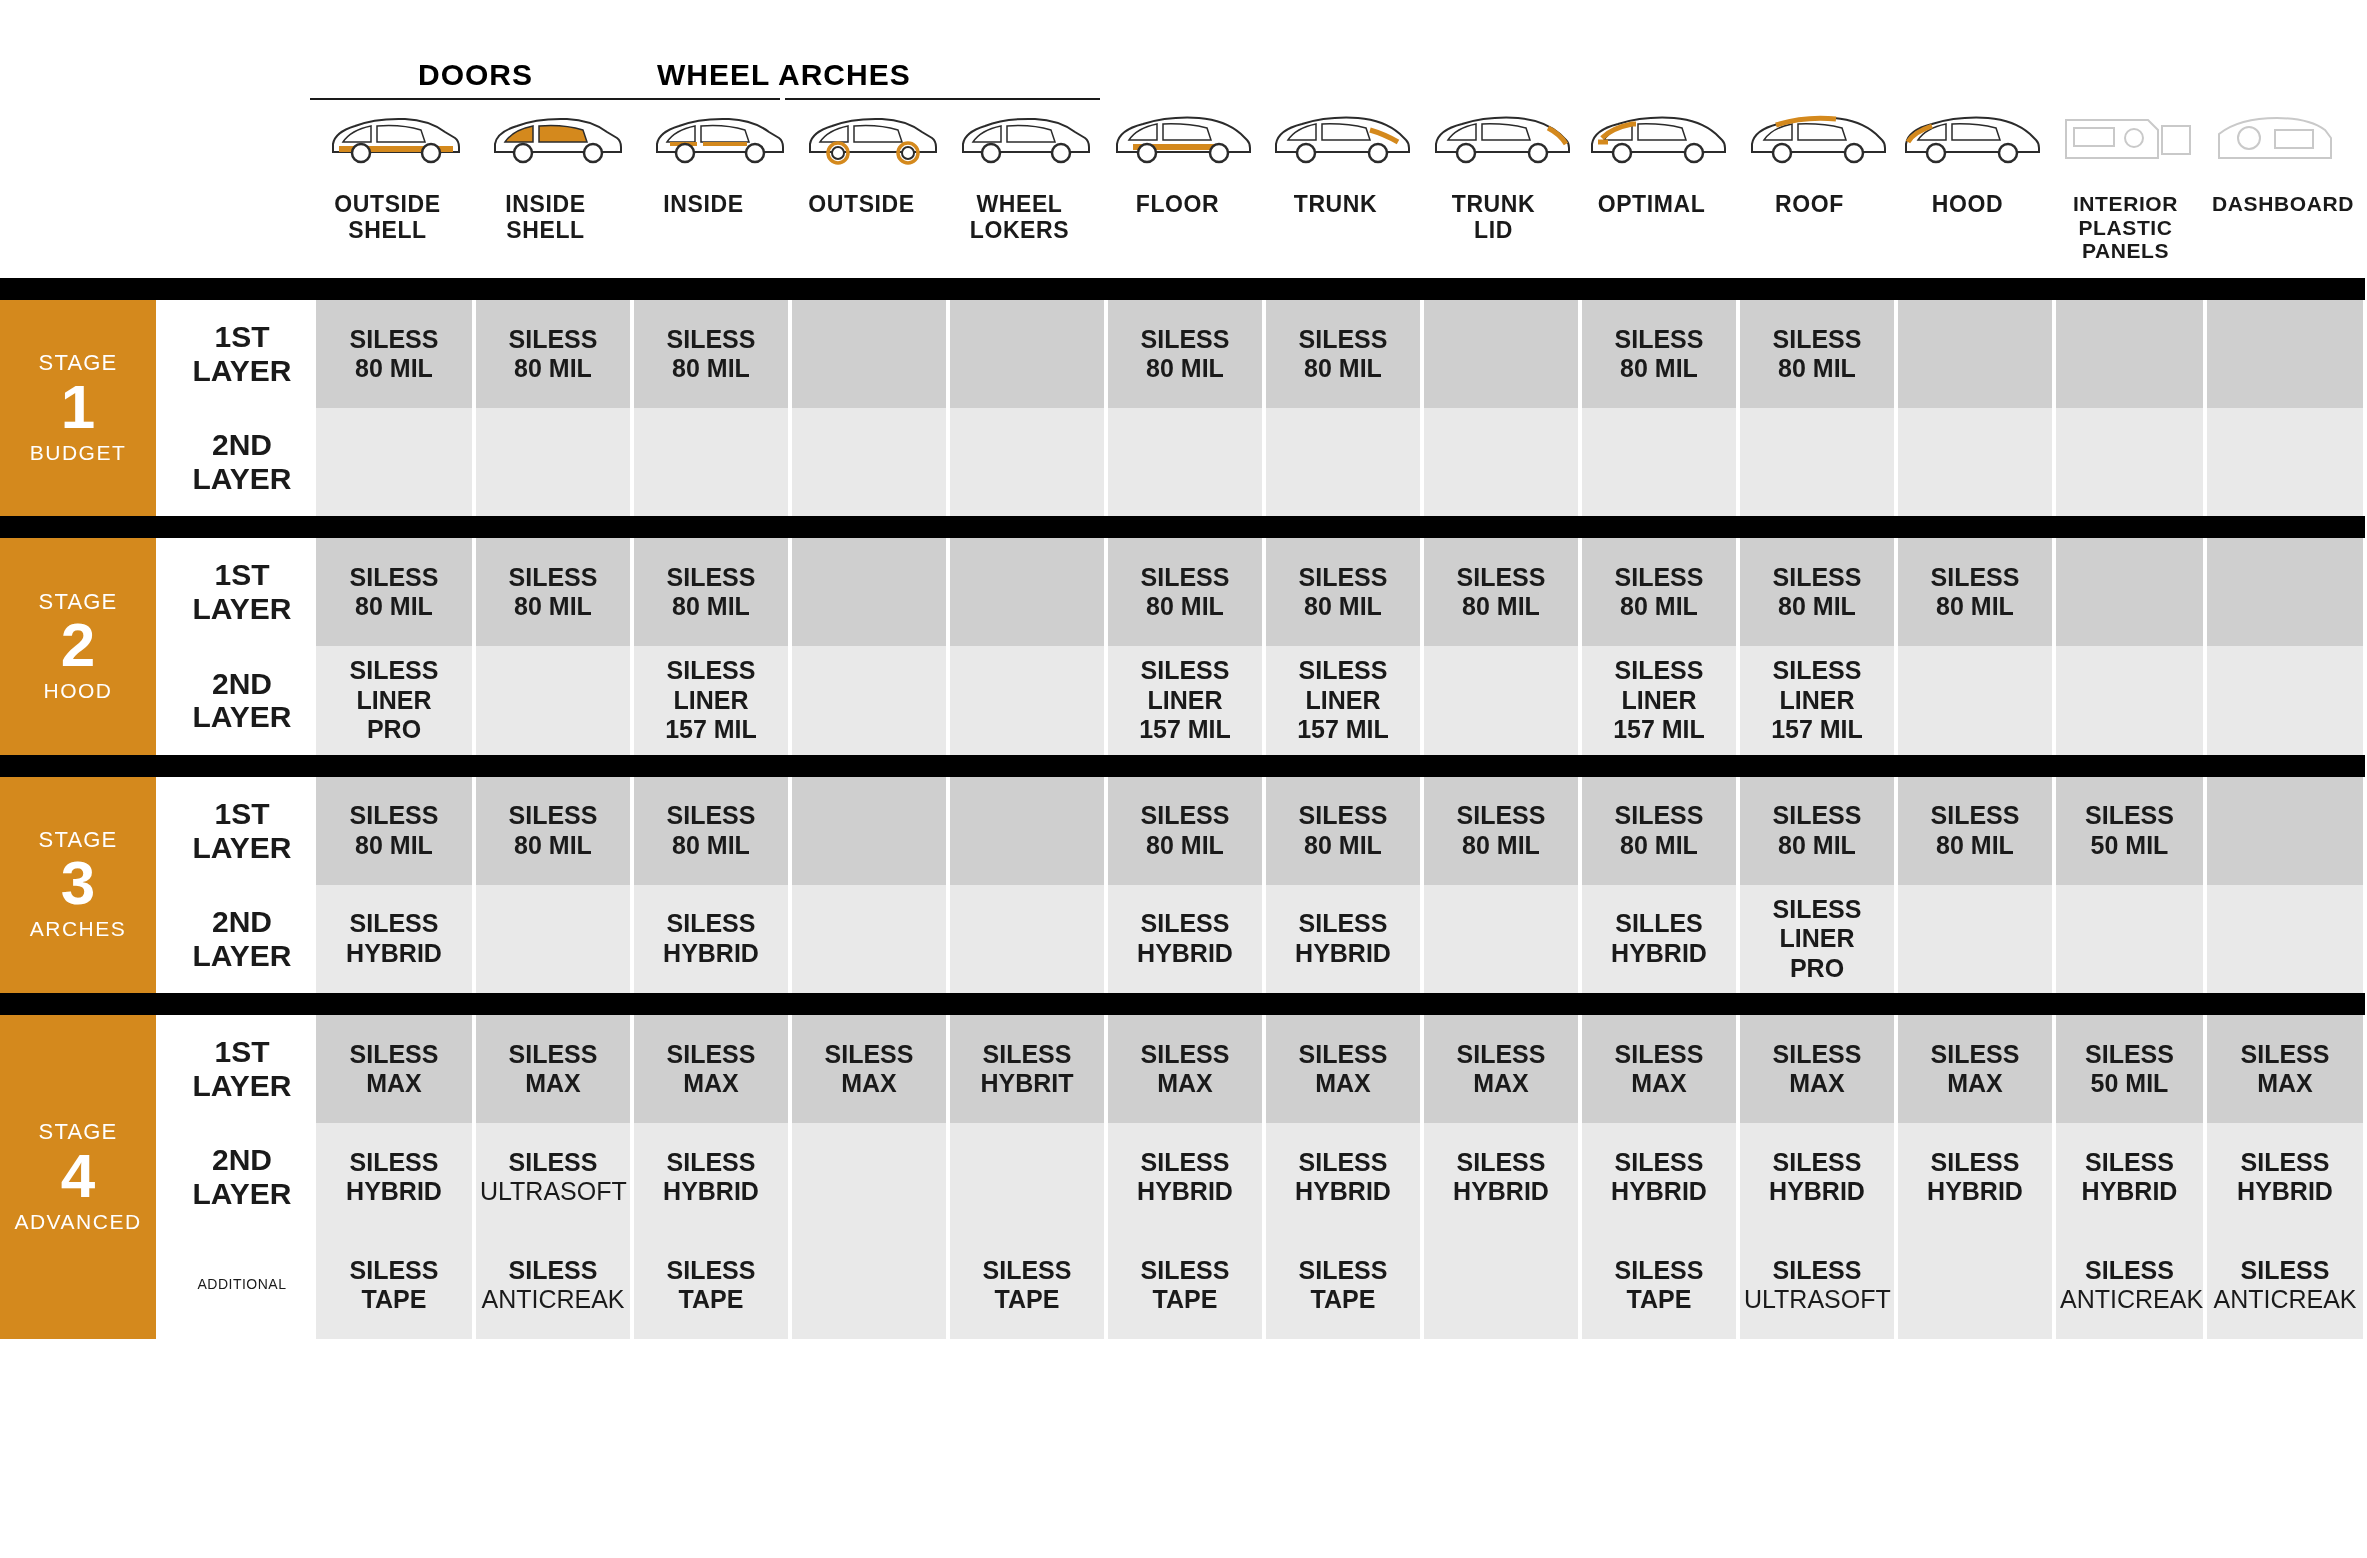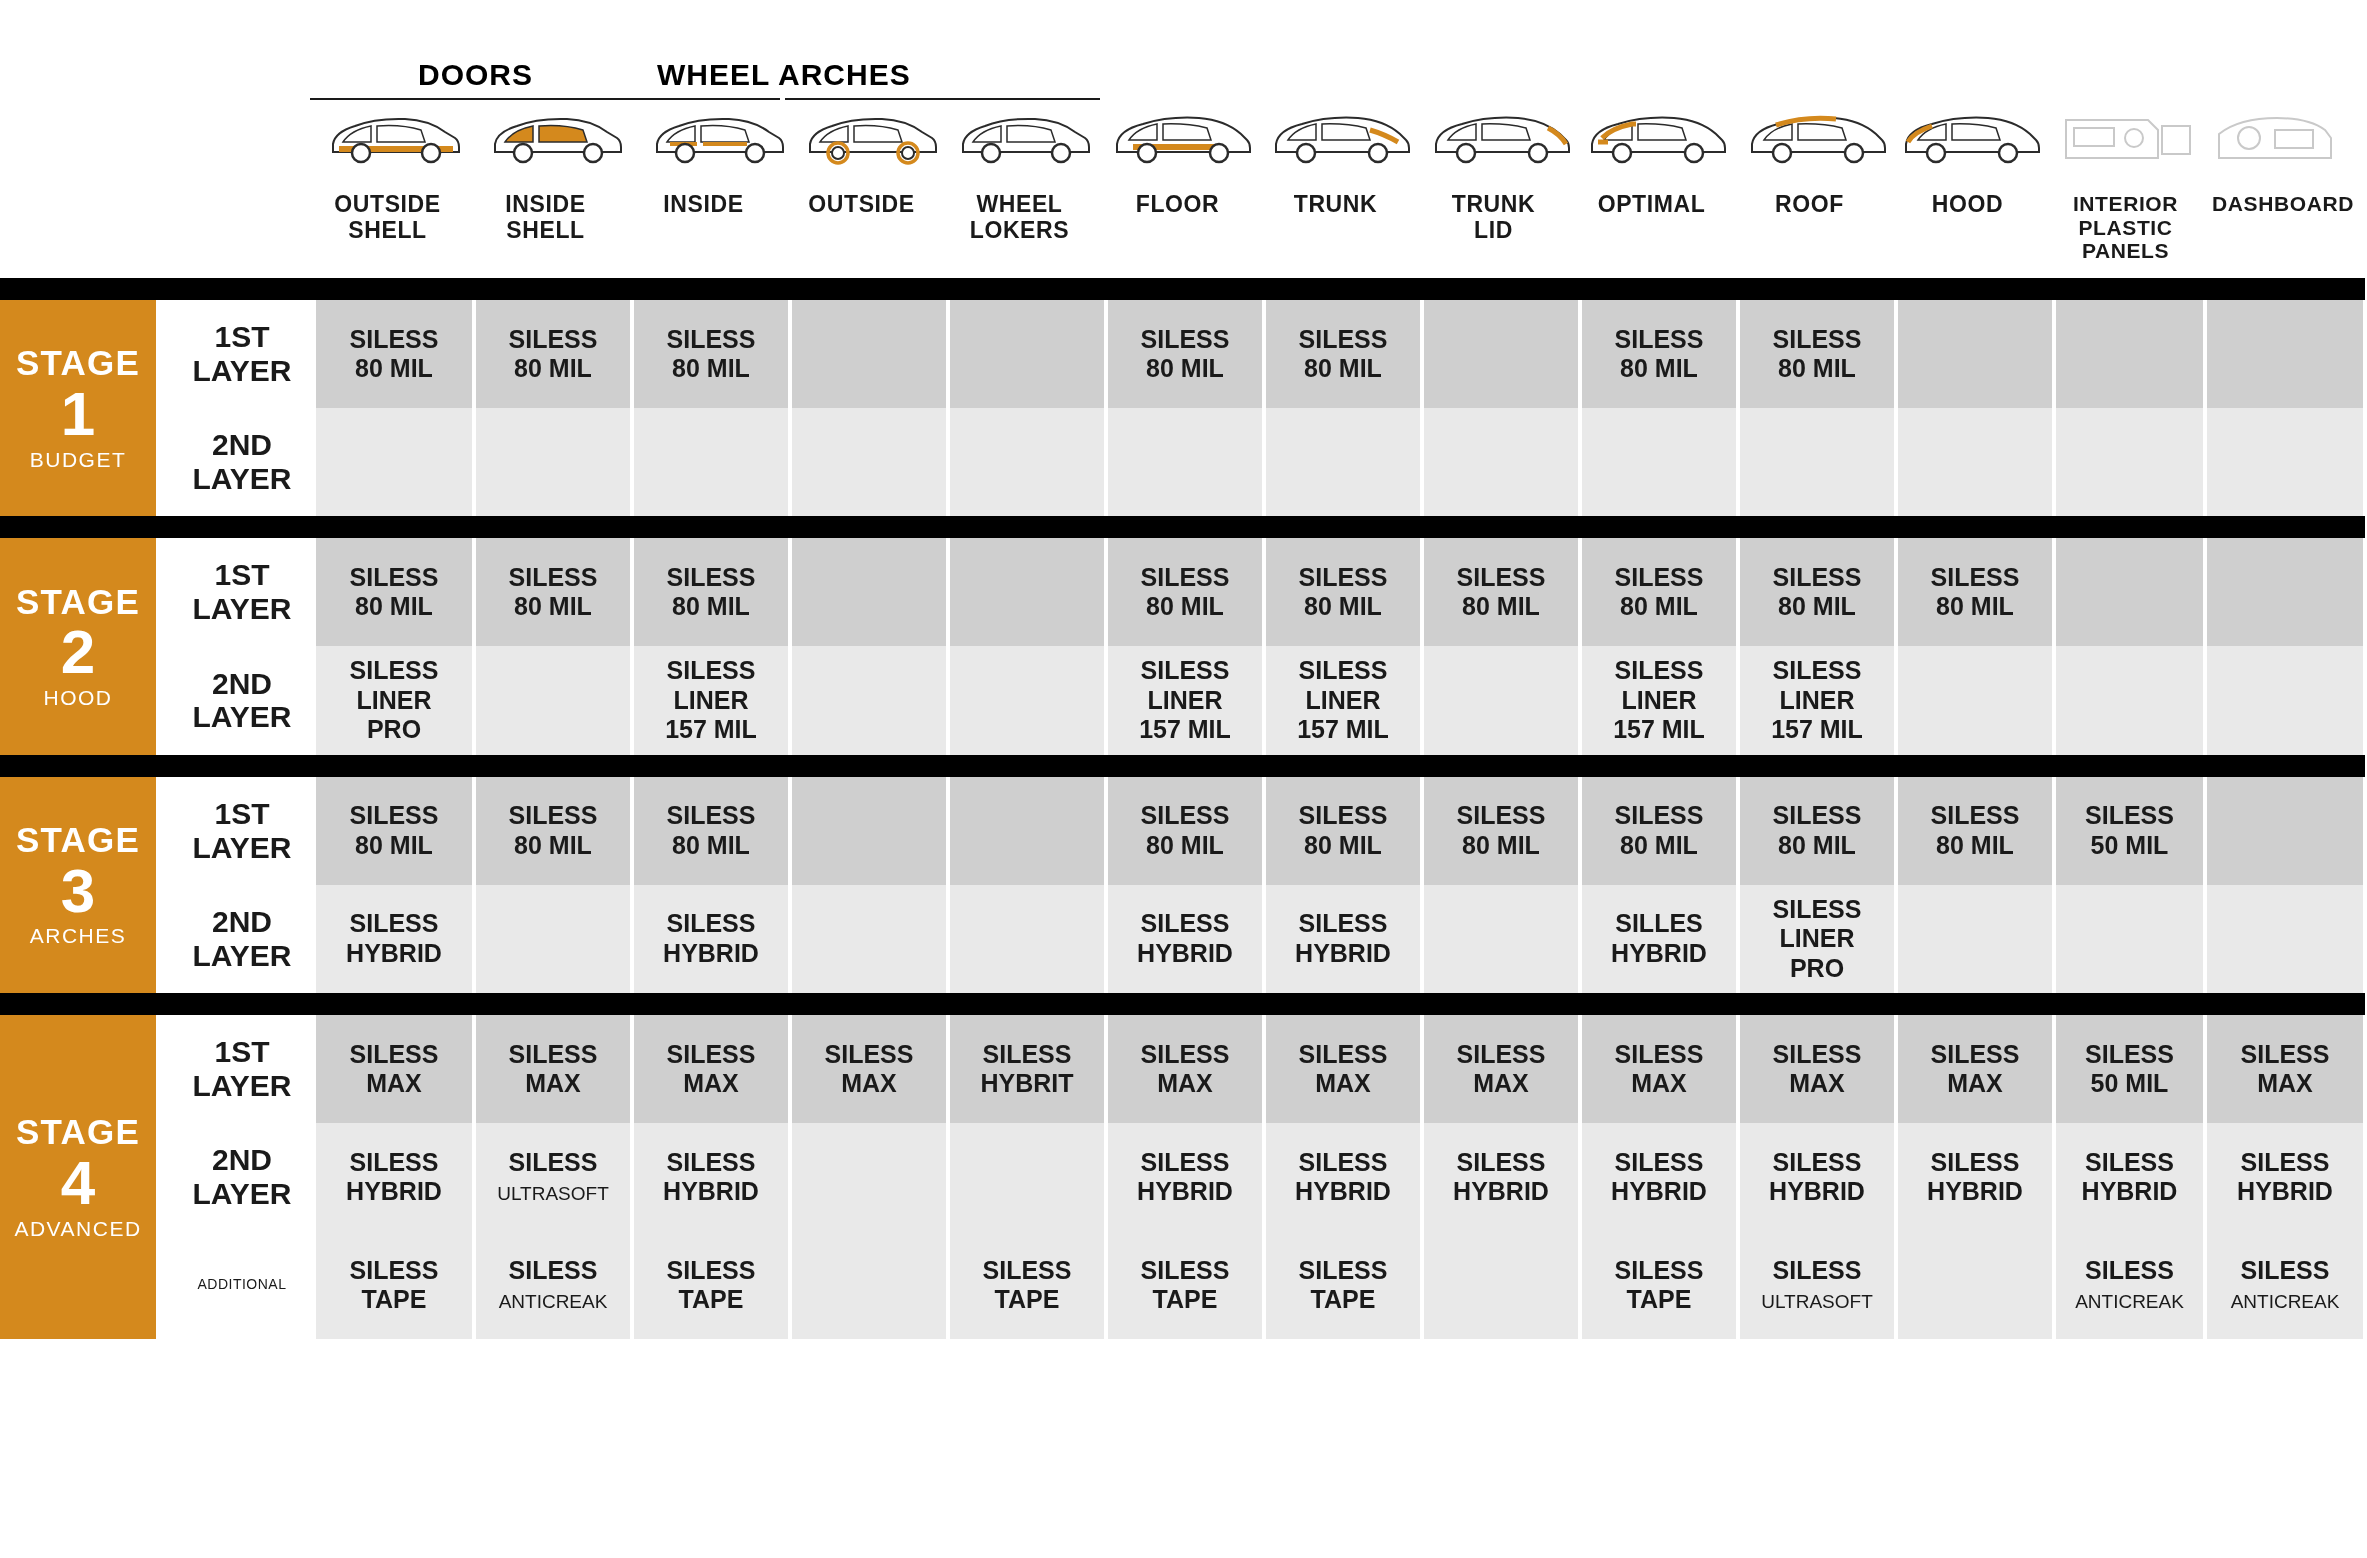--- a/index.html
+++ b/index.html
@@ -83,22 +83,22 @@
 
   .stage-cell {
     width: 158px;
     background: #d4891d;
     color: #ffffff;
     text-align: center;
     vertical-align: middle;
     border-right: 4px solid #ffffff;
   }
   .stage-word {
-    font-size: 35px;
-    font-weight: 700;
+    font-size: 22px;
+    font-weight: 400;
     letter-spacing: 1.2px;
     line-height: 1.1;
   }
   .stage-num {
     font-size: 62px;
     font-weight: 700;
     line-height: 0.95;
     margin-top: 2px;
   }
   .stage-sub {
@@ -129,21 +129,21 @@
     font-size: 25px;
     font-weight: 700;
     line-height: 1.18;
     color: #1a1a1a;
     border-right: 4px solid #ffffff;
     padding: 10px 4px;
     height: 88px;
   }
   .data-cell .thin {
     font-weight: 400;
-    font-size: 19px;
+    font-size: 25px;
   }
 
   .row-a .data-cell { background: #cfcfcf; }
   .row-b .data-cell { background: #e9e9e9; }
   .row-c .data-cell { background: #e9e9e9; }
 
   .sep-row td {
     background: #000000;
     height: 22px;
     padding: 0;

